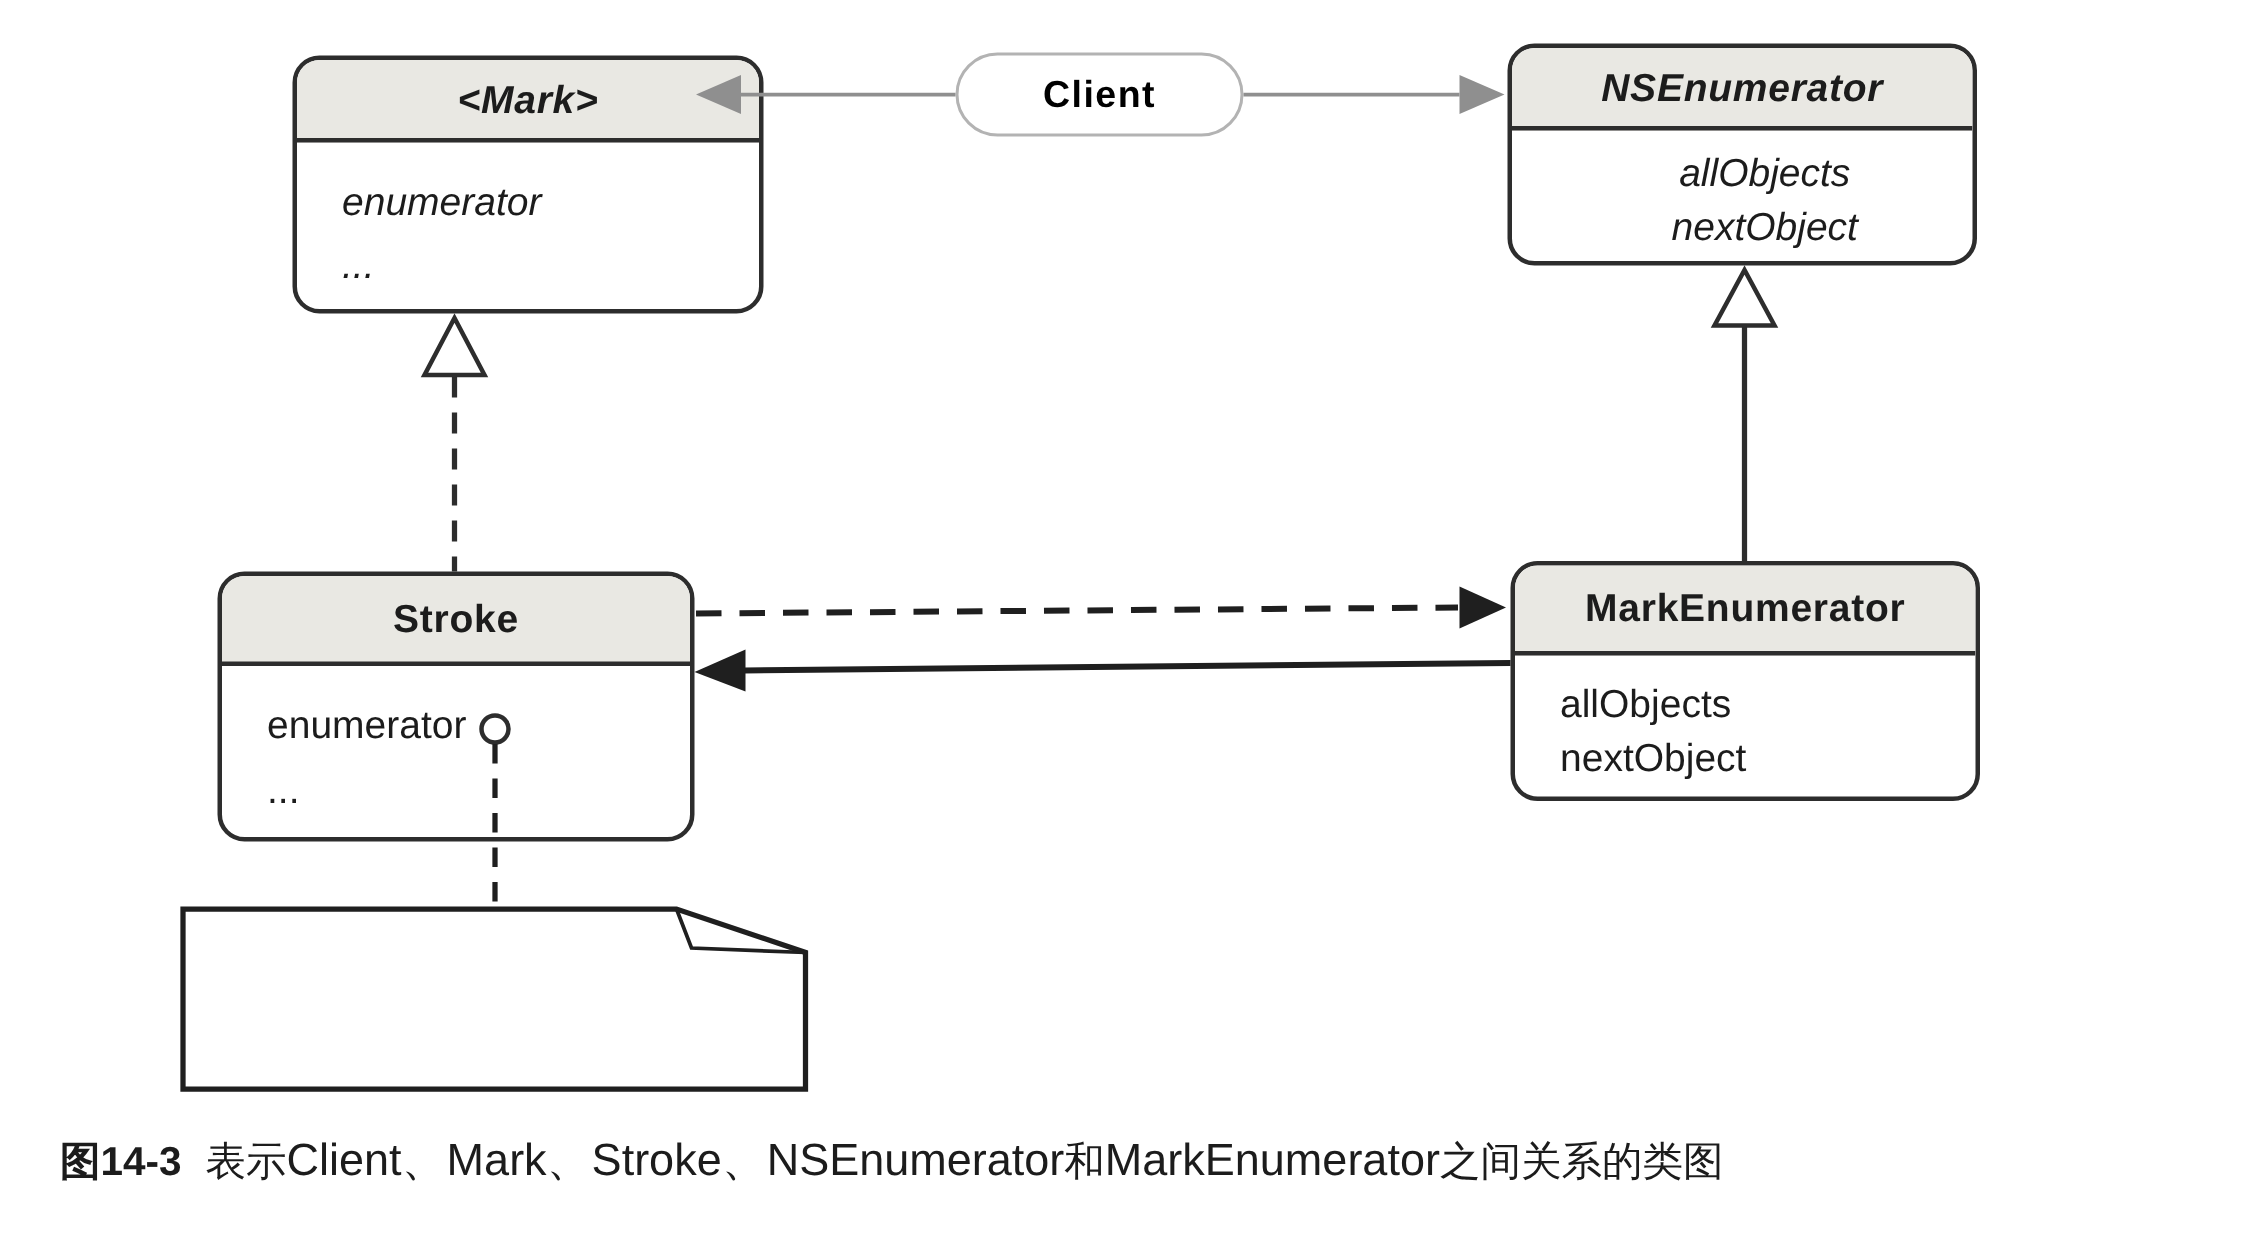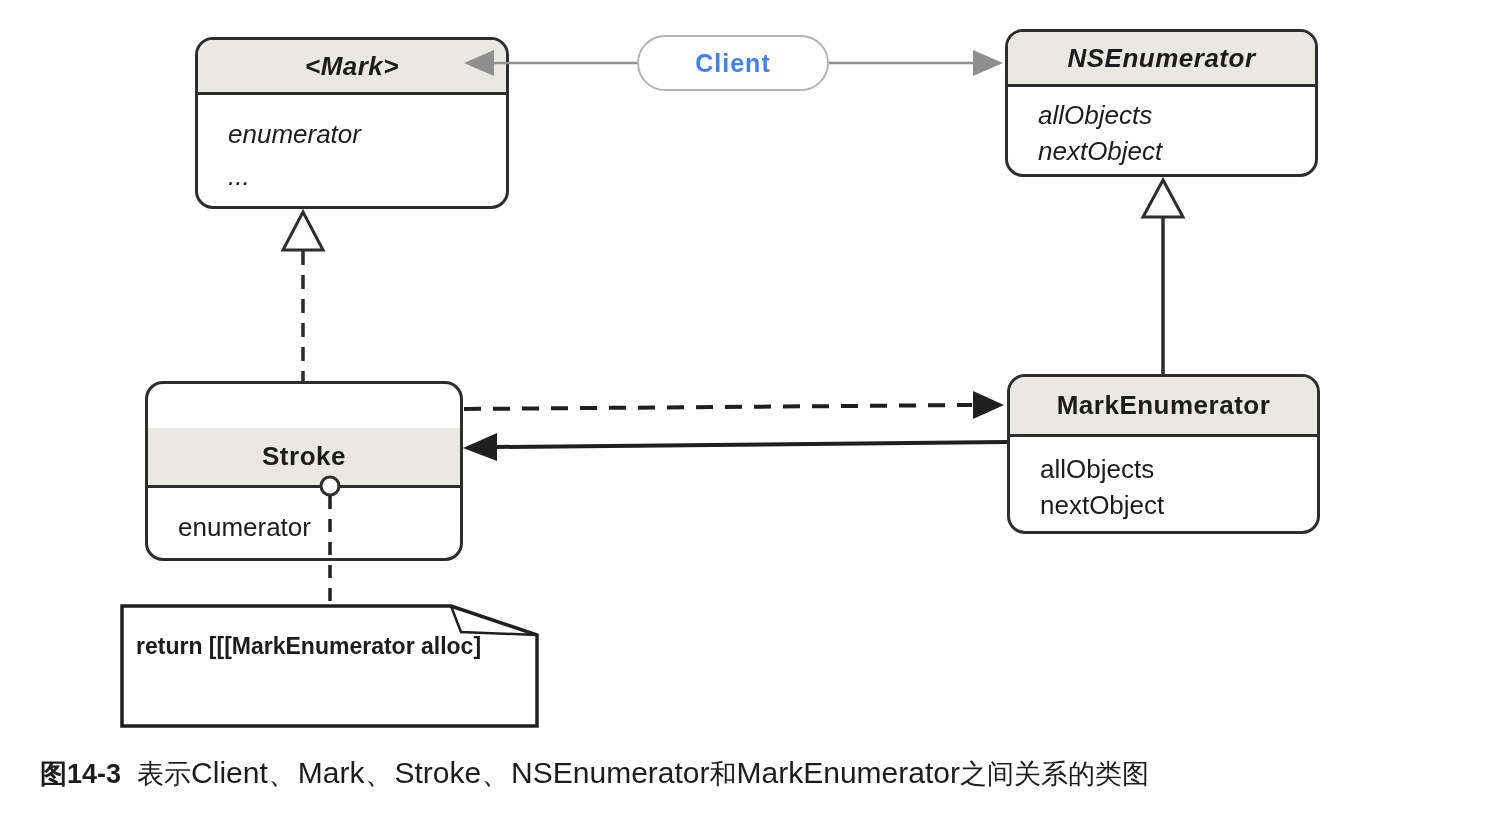--- a/index.html
+++ b/index.html
@@ -10,34 +10,34 @@
            box-sizing:border-box;overflow:hidden;z-index:2;}
   .uml-header{background:#e9e8e3;border-bottom:3px solid #2d2d2d;display:flex;align-items:center;
               justify-content:center;font-weight:bold;font-size:26px;letter-spacing:.5px;}
   .uml-body{font-size:26px;}
   .it{font-style:italic;}
   .member{white-space:pre;}
   
   #box-mark{left:147px;top:37px;width:314px;height:172px;margin-left:48px;}
   #box-mark .uml-header{height:52px;}
   #box-mark .uml-body{padding:18px 0 0 30px;line-height:42px;}
-  #box-nsenumerator{left:1005px;top:29px;width:313px;height:148px;}
+  #box-nsenumerator{left:1005px;top:29px;width:313px;height:148px;text-align:center;}
   #box-nsenumerator .uml-header{height:52px;}
   #box-nsenumerator .uml-body{padding:10px 0 0 30px;line-height:36px;}
   #box-stroke{left:145px;top:381px;width:318px;height:180px;}
-  #box-stroke .uml-header{height:57px;margin-top:44px;}
+  #box-stroke .uml-header{height:57px;}
   #box-stroke .uml-body{padding:18px 0 0 30px;line-height:43px;}
   #box-markenumerator{left:1007px;top:374px;width:313px;height:160px;}
   #box-markenumerator .uml-header{height:57px;}
   #box-markenumerator .uml-body{padding:14px 0 0 30px;line-height:36px;}
   
   .client-pill{position:absolute;left:637px;top:35px;width:192px;height:56px;background:#ffffff;
                border:2.5px solid #b3b3b3;border-radius:28px;box-sizing:border-box;z-index:2;
                display:flex;align-items:center;justify-content:center;
-               font-weight:bold;font-size:25px;color:#3b82f6;letter-spacing:1px;}
+               font-weight:bold;font-size:25px;color:#000000;letter-spacing:1px;}
   
   .overlay{position:absolute;left:0;top:0;width:1502px;height:838px;z-index:5;pointer-events:none;}
   
   .note-text{position:absolute;left:136px;top:630px;width:390px;z-index:6;
              font-weight:bold;font-size:23px;line-height:32px;letter-spacing:0;}
   
   .caption{position:absolute;left:40px;top:753px;white-space:nowrap;font-size:27px;z-index:2;}
   .caption .cjk{font-weight:normal;font-family:"Liberation Sans",sans-serif;}
   .caption .lat{font-weight:normal;font-family:Liberation Sans, sans-serif;font-size:30px;}
   .caption .fig-label{font-weight:bold;margin-right:16px;}
@@ -120,20 +120,19 @@
 
   <div class="uml-box" id="box-markenumerator">
     <div class="uml-header">MarkEnumerator</div>
     <div class="uml-body">
       <div class="member">allObjects</div>
       <div class="member">nextObject</div>
     </div>
   </div>
 
   <div class="note-text">
-    <div>return [[[MarkEnumerator alloc]</div>
   </div>
 
   <div class="caption">
     <span class="cjk fig-label">图14-3</span><span class="cjk">表示</span><span class="lat">Client、Mark、Stroke、NSEnumerator</span><span class="cjk">和</span><span class="lat">MarkEnumerator</span><span class="cjk">之间关系的类图</span>
   </div>
 
 </div>
 
 </body></html>

